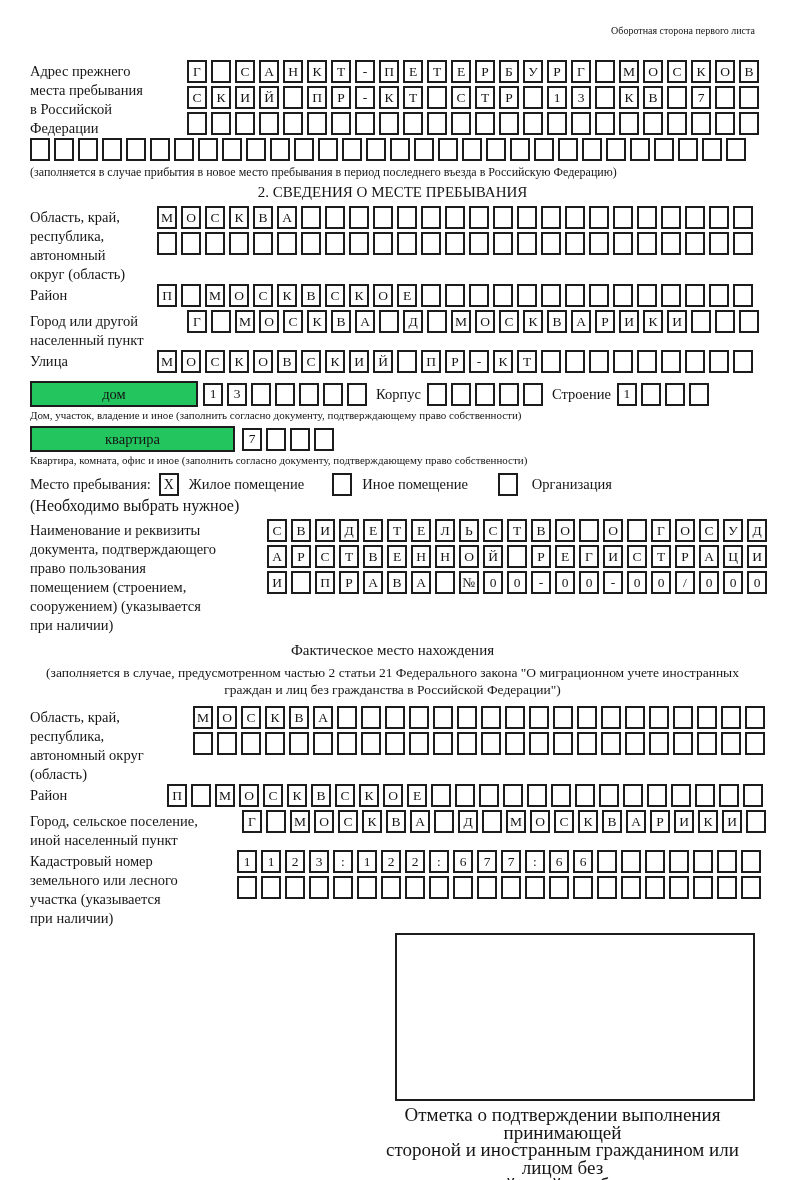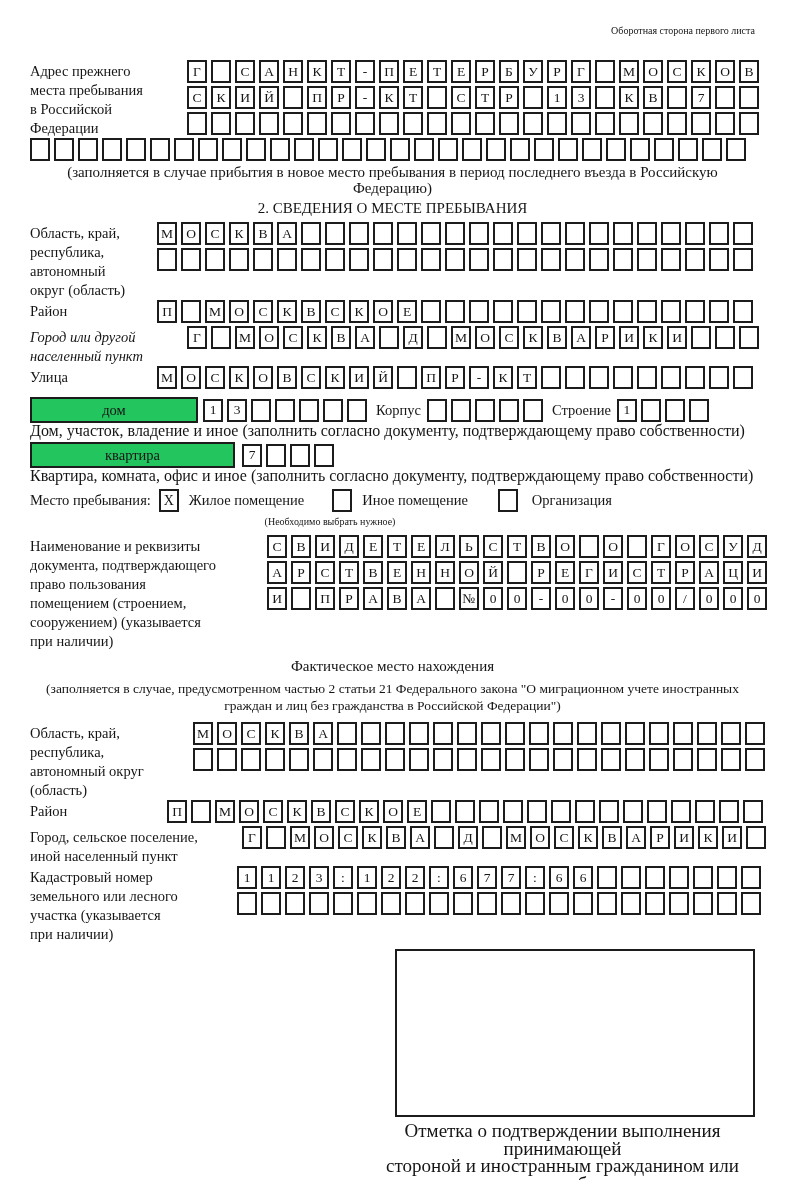--- a/index.html
+++ b/index.html
@@ -20,46 +20,46 @@
   .grids { flex:1 1 auto; min-width:0; }
 
   .grid { display:flex; column-gap:4px; margin-bottom:3px; }
   .cbox {
     flex:none; display:inline-flex; align-items:center; justify-content:center;
     width:20px; height:23px; box-sizing:border-box;
     border:2px solid #1c1c1c; font-size:13.5px; line-height:1; background:#fff;
   }
   .check { width:20px; height:23px; font-size:14px; }
 
-  .note { text-align:center; font-size:15px; line-height:16px; margin:1px 0 3px 0; }
-  .note-left { font-size:16px; line-height:16px; margin:0 0 3px 0; }
+  .note { text-align:left; font-size:12px; line-height:16px; margin:1px 0 3px 0; }
+  .note-left { font-size:11px; line-height:16px; margin:0 0 3px 0; }
   .sec-title { text-align:center; font-weight:normal; font-size:15px; line-height:19px; margin:3px 0 4px 0; }
 
   .lw-prev { width:145px; }
   .lw-obl  { width:115px; }
-  .lw-city { width:145px;font-style:italic; }
+  .lw-city { width:145px; }
   .lw-doc  { width:225px; }
   .lw-obl2 { width:151px; }
   .lw-dist2{ width:125px; }
   .lw-city2{ width:200px; }
   .lw-kad  { width:195px; }
 
   .inline-row { display:flex; align-items:center; margin-top:5px; }
   .lbox {
     flex:none; box-sizing:border-box; border:2px solid #1c1c1c; height:26px;
     display:flex; align-items:center; justify-content:center; font-size:14.5px; background:#22c55e;
   }
   .lbox-dom { width:168px; margin-right:5px; }
   .lbox-kv  { width:205px; margin-right:7px; }
   .small-gap { margin-left:9px; margin-right:6px; font-size:14.5px; }
 
   .stay-row { display:flex; align-items:center; margin-top:5px; font-size:14.5px; }
   .stay-row .check { margin:0 10px 0 8px; }
   .stay-label { flex:none; }
-  .hint { width:600px; text-align:center; font-size:10px; line-height:16px; margin-top:2px; }
+  .hint { width:600px; text-align:left; font-size:16px; line-height:16px; margin-top:2px; }
 
   .doc-field { margin-top:5px; }
 
   .fact-note { text-align:center; font-size:13.5px; line-height:17px; margin-bottom:8px; }
 
   .stamp-box {
     box-sizing:border-box; margin-left:365px; margin-top:5px;
     width:360px; height:168px; border:2px solid #1c1c1c; background:#fff;
   }
   .stamp-caption {

